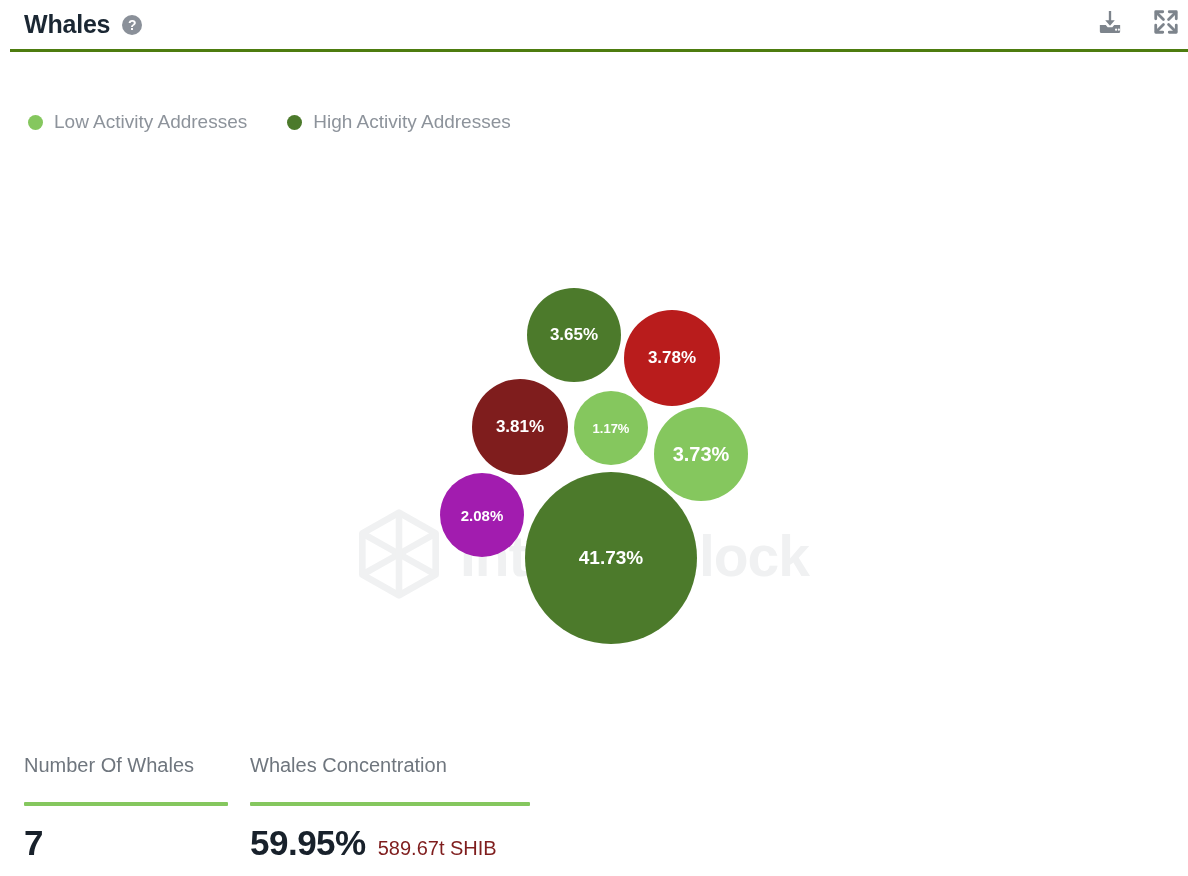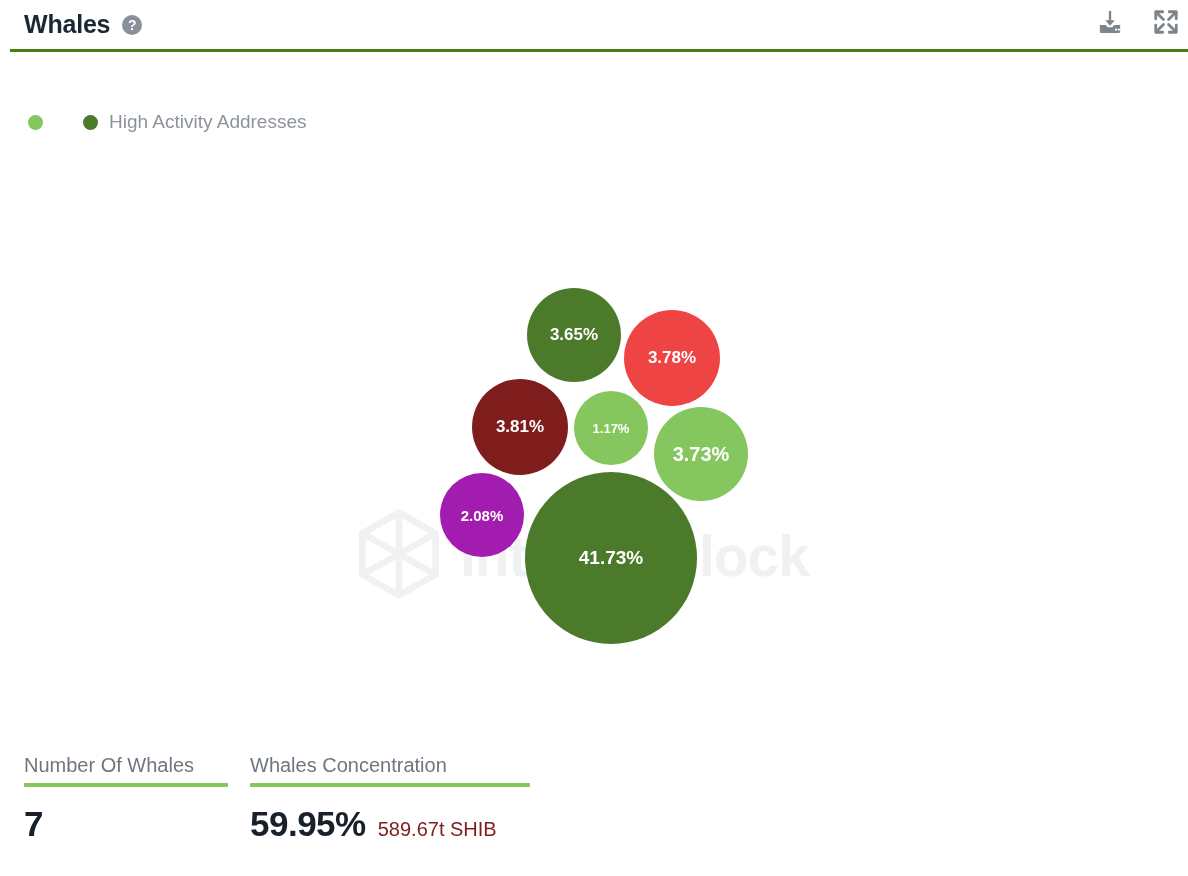--- a/index.html
+++ b/index.html
@@ -141,21 +141,21 @@
     gap: 0;
   }
   .stat {
     display: flex;
     flex-direction: column;
   }
   .stat-label {
     font-size: 20px;
     color: #6f767e;
     line-height: 26px;
-    padding-bottom: 5px;
+    padding-bottom: 24px;
   }
   .stat-rule {
     height: 4px;
     background: #85c75e;
     border-radius: 1px;
   }
   .stat-values {
     display: flex;
     align-items: baseline;
     gap: 12px;
@@ -204,20 +204,21 @@
         <line x1="20.4" y1="20.4" x2="14.2" y2="14.2"></line>
         <line x1="3.6" y1="20.4" x2="9.8" y2="14.2"></line>
       </svg>
     </span>
   </div>
 </div>
 
 <div class="legend">
   <div class="legend-item">
     <span class="legend-dot" style="background:#85c75e"></span>
+    <span class="legend-label">Low Activity Addresses</span>
   </div>
   <div class="legend-item">
     <span class="legend-dot" style="background:#4c7a2b"></span>
     <span class="legend-label">High Activity Addresses</span>
   </div>
 </div>
 
 <div class="chart-area">
   <div class="watermark">
     <span>
@@ -227,21 +228,21 @@
         <polyline points="11,72 50,50 89,72"></polyline>
         <line x1="50" y1="6" x2="50" y2="94"></line>
       </svg>
     </span>
     <span class="watermark-text">IntoTheBlock</span>
   </div>
   <div id="bubbles-container">
       <div class="bubble" style="left: 527px; top: 138px; width: 94px; height: 94px; background: rgb(76, 122, 43); font-size: 17px; z-index: 10;">
         <span>3.65%</span>
       </div>
-      <div class="bubble" style="left: 624px; top: 160px; width: 96px; height: 96px; background: #ef4444; font-size: 17px; z-index: 11;">
+      <div class="bubble" style="left: 624px; top: 160px; width: 96px; height: 96px; background: #b91c1c; font-size: 17px; z-index: 11;">
         <span>3.78%</span>
       </div>
       <div class="bubble" style="left: 472px; top: 229px; width: 96px; height: 96px; background: #7f1d1d; font-size: 17px; z-index: 12;">
         <span>3.81%</span>
       </div>
       <div class="bubble" style="left: 574px; top: 241px; width: 74px; height: 74px; background: rgb(133, 199, 94); font-size: 13px; z-index: 13;">
         <span>1.17%</span>
       </div>
       <div class="bubble" style="left: 654px; top: 257px; width: 94px; height: 94px; background: rgb(133, 199, 94); font-size: 20px; z-index: 14;">
         <span>3.73%</span>

